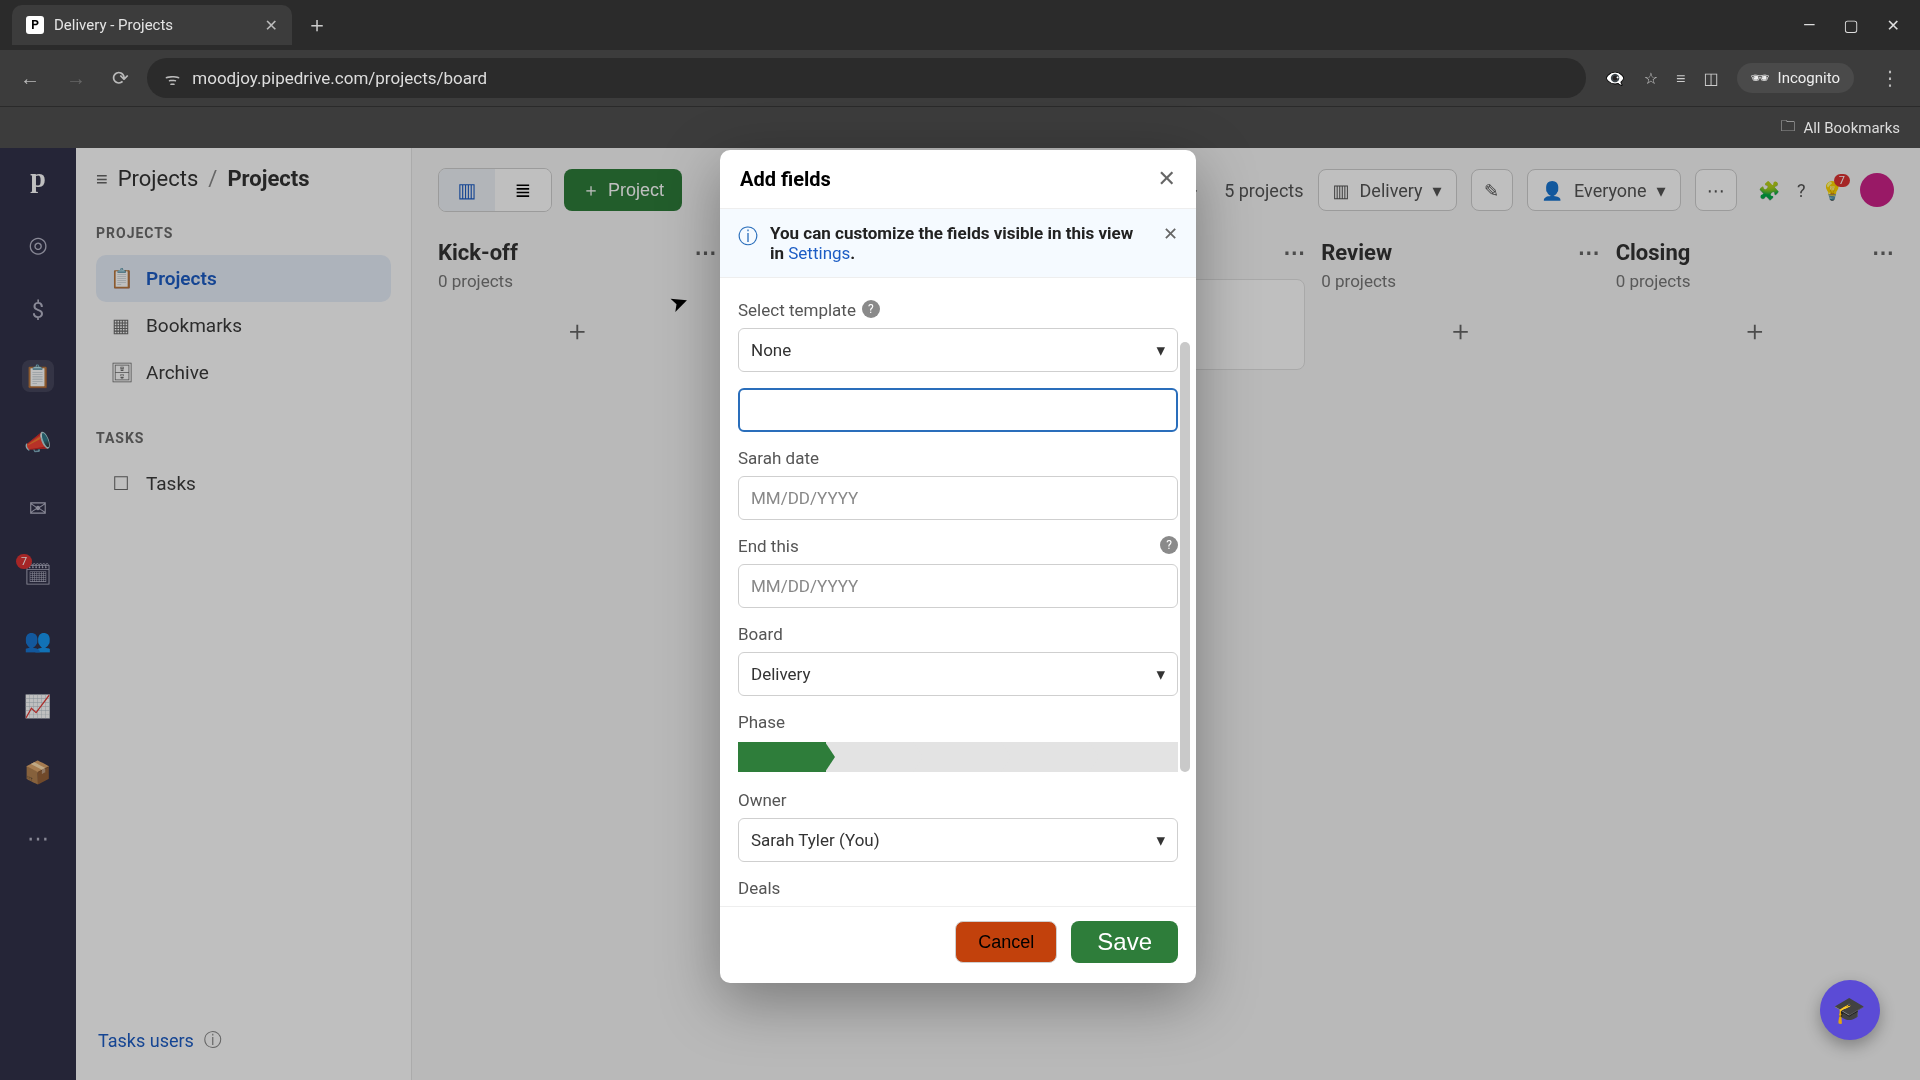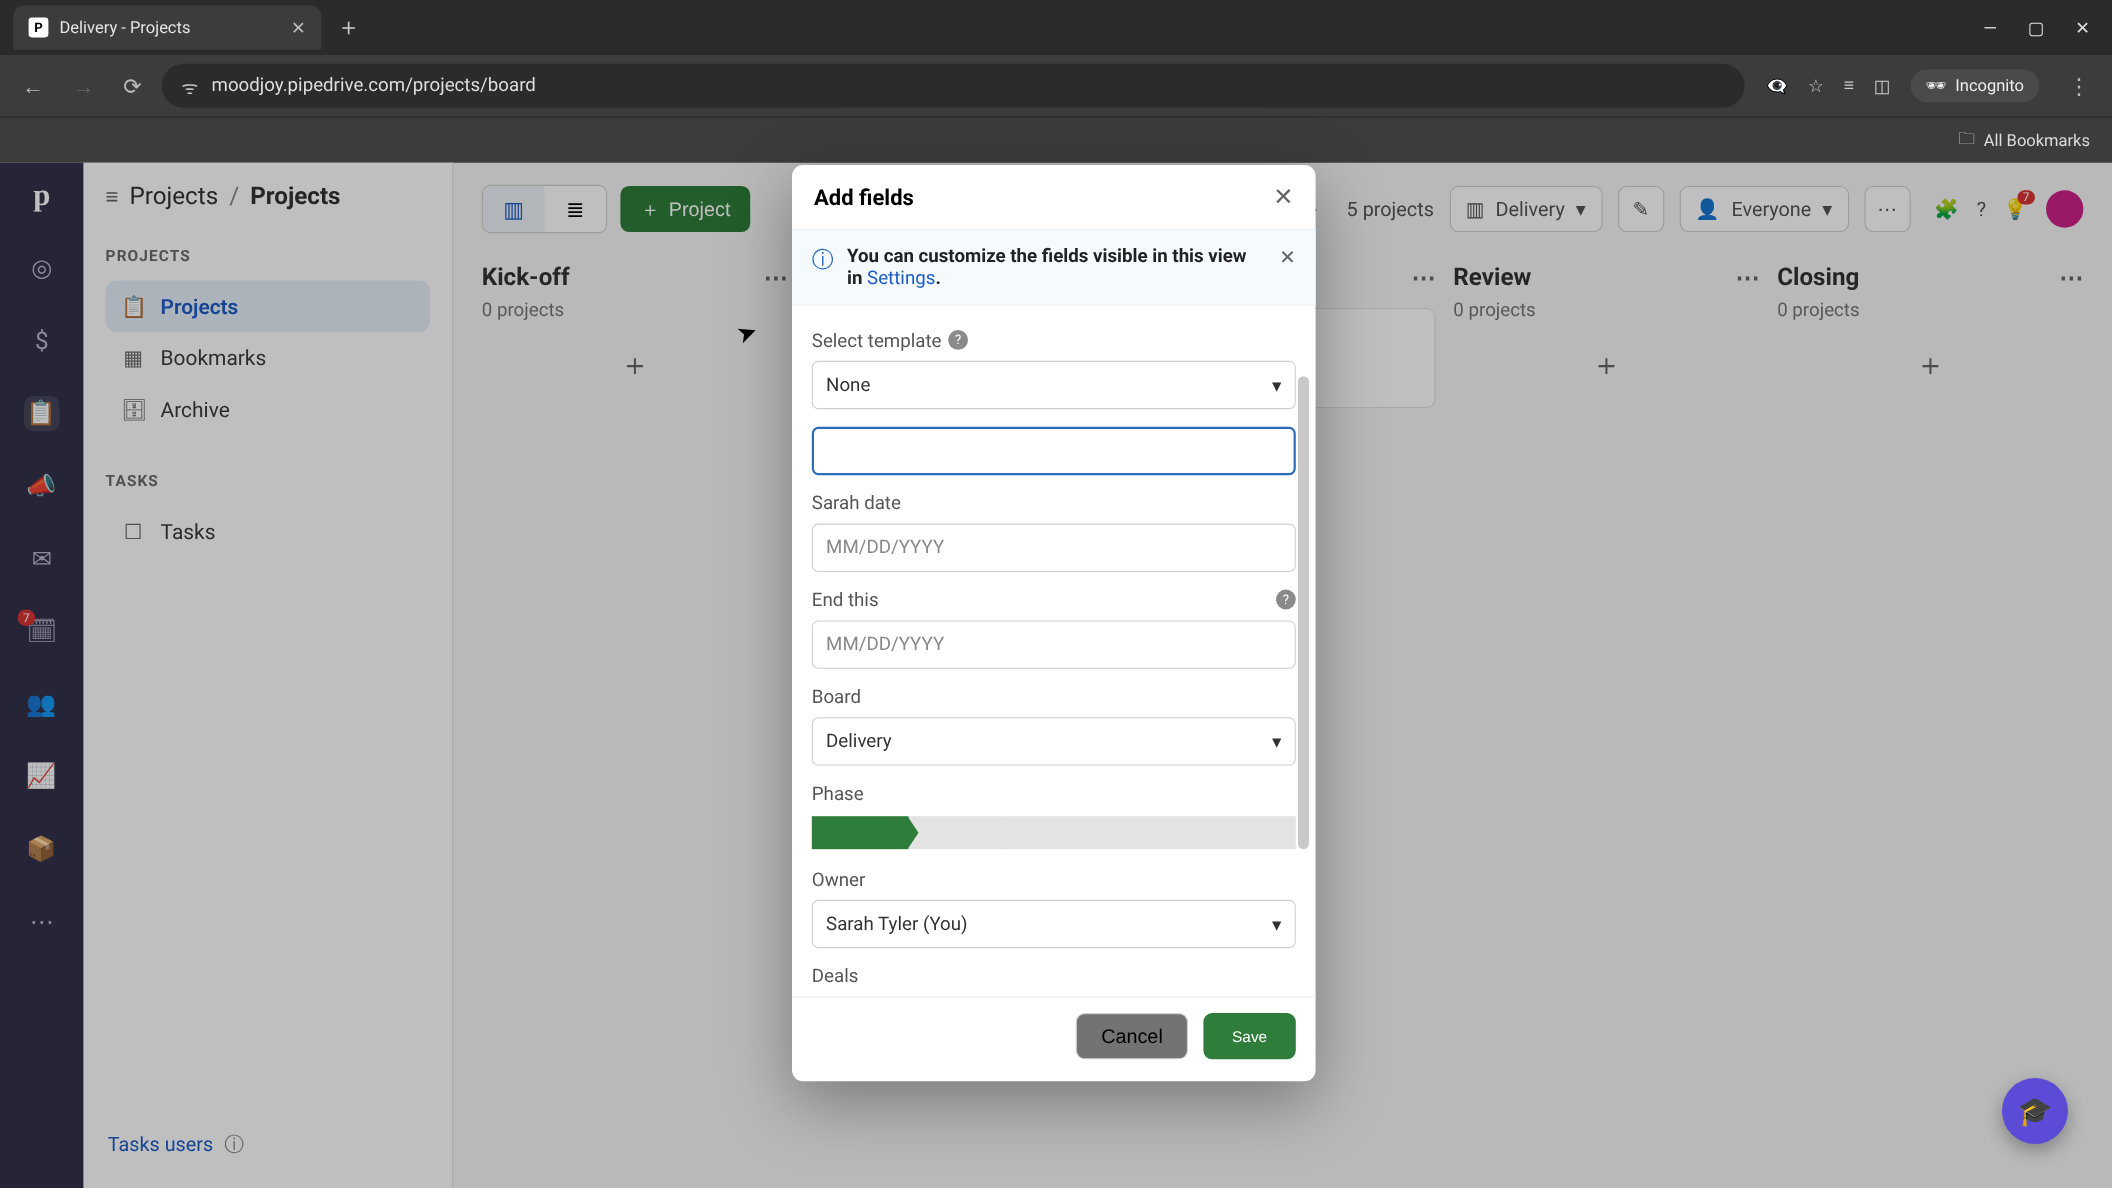--- a/index.html
+++ b/index.html
@@ -106,21 +106,21 @@
   .top-meta { margin-left:auto; display:flex; align-items:center; gap:14px; color:#555; font-size:18px;}
   .pill { border:1px solid #cfcfcf; border-radius:8px; height:42px; padding:0 14px; display:flex; align-items:center; gap:10px; background:#fff; cursor:pointer;}
   .icon-btn { border:1px solid #cfcfcf; border-radius:8px; width:42px; height:42px; display:flex; align-items:center; justify-content:center; background:#fff; cursor:pointer;}
   .plus-btn { width:42px; height:42px; border:none; background:transparent; font-size:28px; color:#333; cursor:pointer;}
   .header-icons { display:flex; align-items:center; gap:16px; margin-left:8px;}
   .avatar { width:34px; height:34px; border-radius:50%; background:#c28; }
   .badge7 { position:relative;}
   .badge7::after{ content:"7"; position:absolute; top:-6px; right:-6px; background:#d33; color:#fff; font-size:11px; border-radius:8px; padding:0 5px;}
   .board { display:flex; gap:16px; margin-top:28px;}
   .col { flex:1; min-width:0;}
-  .col-head { display:flex; align-items:flex-start; font-size:22px; font-weight:700; color:#333;}
+  .col-head { display:flex; align-items:center; font-size:22px; font-weight:700; color:#333;}
   .col-head .more{ margin-left:auto; font-size:22px; color:#666; cursor:pointer;}
   .col-sub { color:#777; font-size:17px; margin-top:6px;}
   .col-add { margin-top:20px; height:40px; display:flex; align-items:center; justify-content:center; font-size:28px; color:#666; cursor:pointer;}
   .card { margin-top:14px; border:1px solid #e2e2e2; border-radius:8px; padding:12px; background:#fff;}
   .card .sw { width:36px; height:36px; border-radius:6px; background:#f4c7cc; margin-top:10px;}
   
   .modal {
     position:absolute; left:720px; top:2px; width:476px; max-height: 910px;
     background:#fff; border-radius:10px; box-shadow:0 18px 60px rgba(0,0,0,0.35);
     display:flex; flex-direction:column; z-index:5;
@@ -145,22 +145,22 @@
   .input.focused{ border:2px solid #2a6ebb; }
   .phase-bar{ display:flex; height:30px; margin-top:10px; margin-bottom:18px; gap:0;}
   .phase-seg{ flex:1; background:#e3e3e3; position:relative;}
   .phase-seg:not(:last-child)::after{
     content:""; position:absolute; right:-9px; top:0; width:0;height:0;
     border-top:15px solid transparent; border-bottom:15px solid transparent; border-left:10px solid #e3e3e3; z-index:1;
   }
   .phase-seg.active{ background:#2e7d3a;}
   .phase-seg.active::after{ border-left-color:#2e7d3a;}
   .modal-footer{ display:flex; justify-content:flex-end; gap:14px; padding:14px 18px 20px; border-top:1px solid #eee;}
-  .btn-secondary{ background:#737373; border:1px solid #cfcfcf; border-radius:8px; height:42px; padding:0 22px; font-size:18px; cursor:pointer;text-align:right;}
-  .btn-save{ background:#2e7d3a; color:#fff; border:none; border-radius:8px; height:42px; padding:0 26px; font-size:14px; cursor:pointer;}
+  .btn-secondary{ background:#c2410c; border:1px solid #cfcfcf; border-radius:8px; height:42px; padding:0 22px; font-size:18px; cursor:pointer;text-align:right;}
+  .btn-save{ background:#2e7d3a; color:#fff; border:none; border-radius:8px; height:42px; padding:0 26px; font-size:24px; cursor:pointer;}
   .scroll-indicator{ position:absolute; right:2px; top:64px; bottom:10px; width:14px; }
   .scroll-indicator .thumb{ position:absolute; top:0; width:10px; height:430px; background:#c9c9c9; border-radius:5px;}
   .fab{ position:absolute; right:40px; bottom:40px; width:60px; height:60px; border-radius:50%; background:#5b4bd6; color:#fff; display:flex; align-items:center; justify-content:center; font-size:26px; z-index:4; box-shadow:0 6px 16px rgba(0,0,0,0.3); cursor:pointer;}
   .cursor-arrow{ position:absolute; left:670px; top:142px; z-index:6; font-size:22px; color:#000; transform:rotate(-20deg);}
 </style>
 </head>
 <body>
 
 <div class="browser-chrome">
   <div class="tabstrip">

